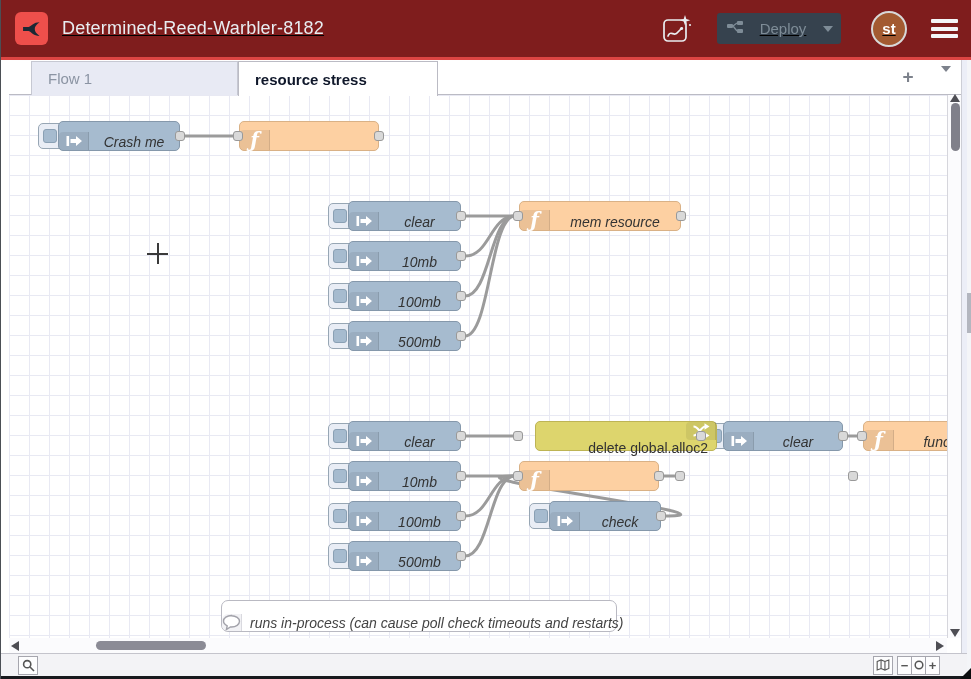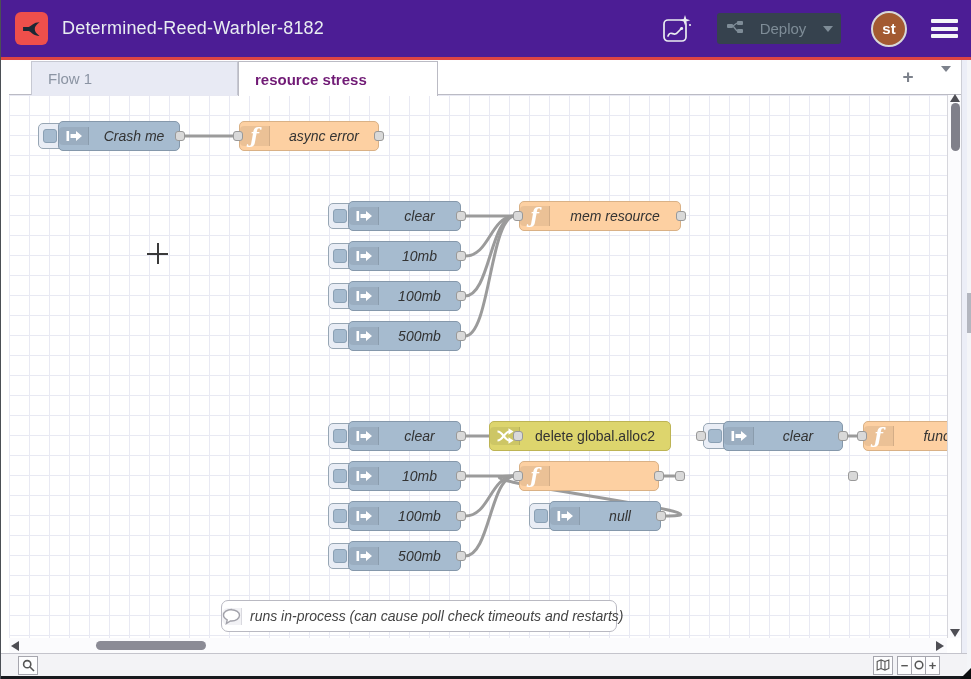--- a/index.html
+++ b/index.html
@@ -1,48 +1,48 @@
 <!DOCTYPE html>
 <html><head>
 <meta charset="utf-8">
 <style>
   * { margin:0; padding:0; box-sizing:border-box; }
   html,body { width:971px; height:679px; overflow:hidden; font-family:"Liberation Sans", sans-serif; background:#fff; }
   #app { position:relative; width:971px; height:679px; border-left:1px solid #4b4f55; background:#fff; }
 
   
-  #header { position:absolute; left:0; top:0; width:971px; height:60px; background:#4c1d95; border-bottom:3px solid #dd4543; display:flex; align-items:center; }
+  #header { position:absolute; left:0; top:0; width:971px; height:60px; background:#7f1d1d; border-bottom:3px solid #dd4543; display:flex; align-items:center;text-decoration:underline; }
   #logo { width:33px; height:33px; margin-left:14px; border-radius:6px; background:#ee4f4b; display:flex; align-items:center; justify-content:center; }
   #title { color:#e8edf1; font-size:18px; margin-left:14px; letter-spacing:.2px; }
   #hdr-right { margin-left:auto; display:flex; align-items:center; }
   #ai-btn { width:38px; height:38px; margin-right:22px; display:flex; align-items:center; justify-content:center; cursor:pointer; }
   #deploy { height:31px; width:124px; background:#36424e; border-radius:3px; display:flex; align-items:center; color:#7e8c97; font-size:15px; margin-right:30px; }
   #deploy .dicon { margin:0 8px 0 10px; }
   #deploy .dlabel { flex:1; text-align:center; }
   #deploy .dcaret { width:26px; height:100%; display:flex; align-items:center; justify-content:center; }
   .caret-down { width:0; height:0; border-left:5px solid transparent; border-right:5px solid transparent; border-top:6px solid #7e8c97; }
   #avatar { width:36px; height:36px; border-radius:50%; background:#a35a31; border:2.5px solid #d8d8d8; color:#fff; font-size:15px; font-weight:bold; display:flex; align-items:center; justify-content:center; margin-right:24px; }
   #hamburger { margin-right:14px; cursor:pointer; }
   #hamburger .bar { width:27px; height:4px; background:#f4f6f8; border-radius:1px; margin:3.5px 0; }
 
   
   #tabbar { position:absolute; left:8px; top:60px; width:952px; height:35px; background:#fff; border-bottom:1px solid #bbbbc4; }
   .tab { position:absolute; top:1px; height:34px; display:flex; align-items:center; padding-left:16px; font-size:15px; border:1px solid #c6c8d2; border-bottom:none; cursor:pointer; }
   .tab.inactive { left:22px; width:207px; background:#e8eaf4; color:#8b94a3; }
-  .tab.active { left:229px; width:200px; background:#fff; color:#701a75; font-weight:bold; border-color:#bbbbc4; height:35px; z-index:2; }
+  .tab.active { left:229px; width:200px; background:#fff; color:#0f172a; font-weight:bold; border-color:#bbbbc4; height:35px; z-index:2; }
   #tab-add { position:absolute; right:42px; top:6px; width:22px; height:22px; color:#7d828c; font-size:19px; font-weight:bold; text-align:center; line-height:22px; cursor:pointer; }
   #tab-menu { position:absolute; right:10px; top:12px; cursor:pointer; }
   #tab-menu .caret-down { border-top-color:#7d828c; }
 
   
   #canvas { position:absolute; left:8px; top:95px; width:938px; height:543px; overflow:hidden; background:#fff;
     background-image: linear-gradient(#e8e9f3 1px, transparent 1px), linear-gradient(90deg, #e8e9f3 1px, transparent 1px);
     background-size:20px 20px; }
   #wires { position:absolute; left:0; top:0; z-index:1; }
-  .node { position:absolute; height:30px; border-radius:5px; display:flex; align-items:center; z-index:2; cursor:pointer; }
+  .node { position:absolute; height:30px; border-radius:5px; display:flex; align-items:flex-end; z-index:2; cursor:pointer; }
   .node.inject   { background:#a6bbcf; border:1px solid #8598ab; }
   .node.function { background:#fdd0a2; border:1px solid #d9b186; }
   .node.change   { background:#ddd56d; border:1px solid #bdb455; }
   .node.comment  { background:#ffffff; border:1px solid #b9b9c2; height:32px; border-radius:7px; }
   .icon-sec { width:30px; background:rgba(0,0,0,0.07); border-right:1px solid rgba(0,0,0,0.10); border-radius:4px 0 0 4px; display:flex; align-items:center; justify-content:center; }
   .node.comment .icon-sec { width:34px; background:#f2f2f5; border-right:1px solid #d9d9df; border-radius:6px 0 0 6px; }
   .ficon { font-family:"DejaVu Serif", serif; font-style:italic; font-weight:bold; color:#fff; font-size:20px; line-height:1; }
   .node-label { flex:1; display:flex; align-items:center; justify-content:center; font-size:14px; color:#333; font-style:italic; padding:0 8px; white-space:nowrap; }
   .node.change .node-label { font-style:normal; }
   .node.comment .node-label { color:#444; }
@@ -162,21 +162,20 @@
             </g>
           </svg>
         </div>
         <div class="node-label">Crash me</div>
       </div>
       <div class="port" style="left: 166px; top: 36px;"></div>
       <div class="node function" style="left: 230px; top: 26px; width: 140px;">
         <div class="icon-sec">
           <span class="ficon">ƒ</span>
         </div>
-        <div class="node-label">async error</div>
       </div>
       <div class="port" style="left: 224px; top: 36px;"></div>
       <div class="port" style="left: 365px; top: 36px;"></div>
       <div class="inj-btn" style="left: 319px; top: 108px;">
         <div class="inner"></div>
       </div>
       <div class="node inject" style="left: 339px; top: 106px; width: 113px;">
         <div class="icon-sec">
           <svg width="18" height="18" viewBox="0 0 18 18">
             <g fill="#fff">
@@ -294,21 +293,21 @@
           <svg width="18" height="18" viewBox="0 0 18 18">
             <g fill="#fff">
               <rect x="1.5" y="4" width="2.6" height="10"></rect>
               <path d="M5.5 7 h5.5 V4 l6 5 -6 5 v-3 H5.5 z"></path>
             </g>
           </svg>
         </div>
         <div class="node-label">500mb</div>
       </div>
       <div class="port" style="left: 447px; top: 456px;"></div>
-      <div class="node change" style="left: 480px; top: 326px; width: 182px;">
+      <div class="node change" style="left: 526px; top: 326px; width: 182px; flex-direction: column;">
         <div class="icon-sec">
           <svg width="18" height="18" viewBox="0 0 18 18">
             <g stroke="#fff" stroke-width="2.2" fill="none">
               <path d="M1.5 4.5 C7 4.5 8.5 13.5 13.5 13.5"></path>
               <path d="M1.5 13.5 C7 13.5 8.5 4.5 13.5 4.5"></path>
             </g>
             <path fill="#fff" d="M12.5 1.2 L17.5 4.5 L12.5 7.8 z"></path>
             <path fill="#fff" d="M12.5 10.2 L17.5 13.5 L12.5 16.8 z"></path>
           </svg>
         </div>
@@ -352,21 +351,21 @@
       </div>
       <div class="node inject" style="left: 540px; top: 406px; width: 112px;">
         <div class="icon-sec">
           <svg width="18" height="18" viewBox="0 0 18 18">
             <g fill="#fff">
               <rect x="1.5" y="4" width="2.6" height="10"></rect>
               <path d="M5.5 7 h5.5 V4 l6 5 -6 5 v-3 H5.5 z"></path>
             </g>
           </svg>
         </div>
-        <div class="node-label">null</div>
+        <div class="node-label">check</div>
       </div>
       <div class="port" style="left: 647px; top: 416px;"></div>
       <div class="node comment" style="left: 212px; top: 505px; width: 396px;">
         <div class="icon-sec">
           <svg width="19" height="17" viewBox="0 0 19 17">
             <path d="M9.5 1.5 c-4.4 0-8 2.5-8 5.6 0 2 1.5 3.7 3.7 4.7 L4.4 15.5 l4-2.6 c.37.04.73.06 1.1.06 4.4 0 8-2.5 8-5.6 0-3.1-3.6-5.6-8-5.6 z" fill="#fff" stroke="#a2a2aa" stroke-width="1.4"></path>
           </svg>
         </div>
         <div class="node-label">runs in-process (can cause poll check timeouts and restarts)</div>
       </div>

